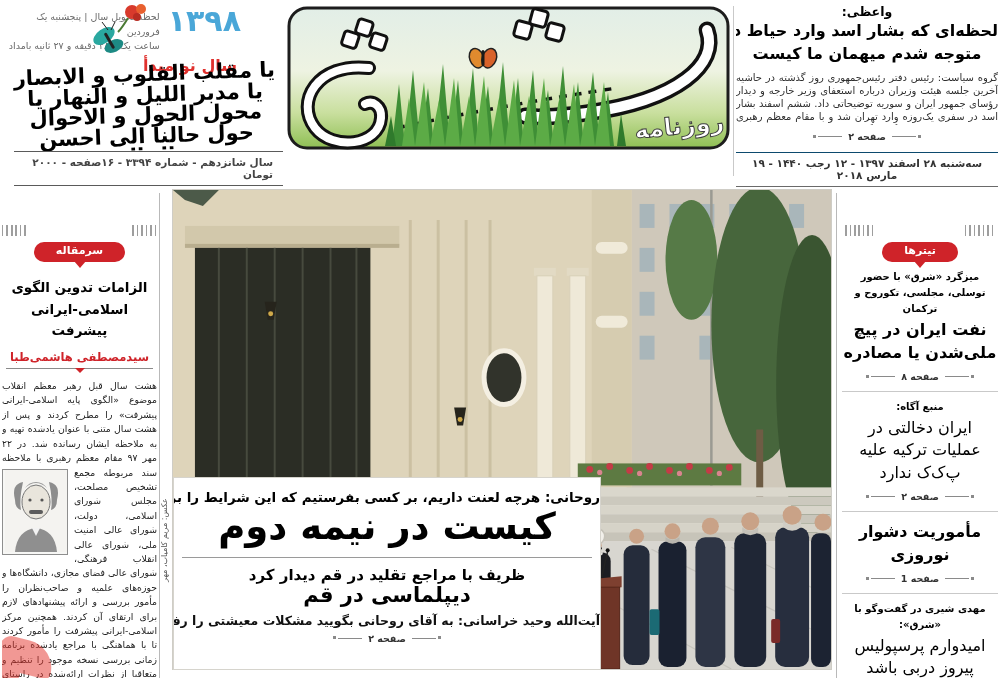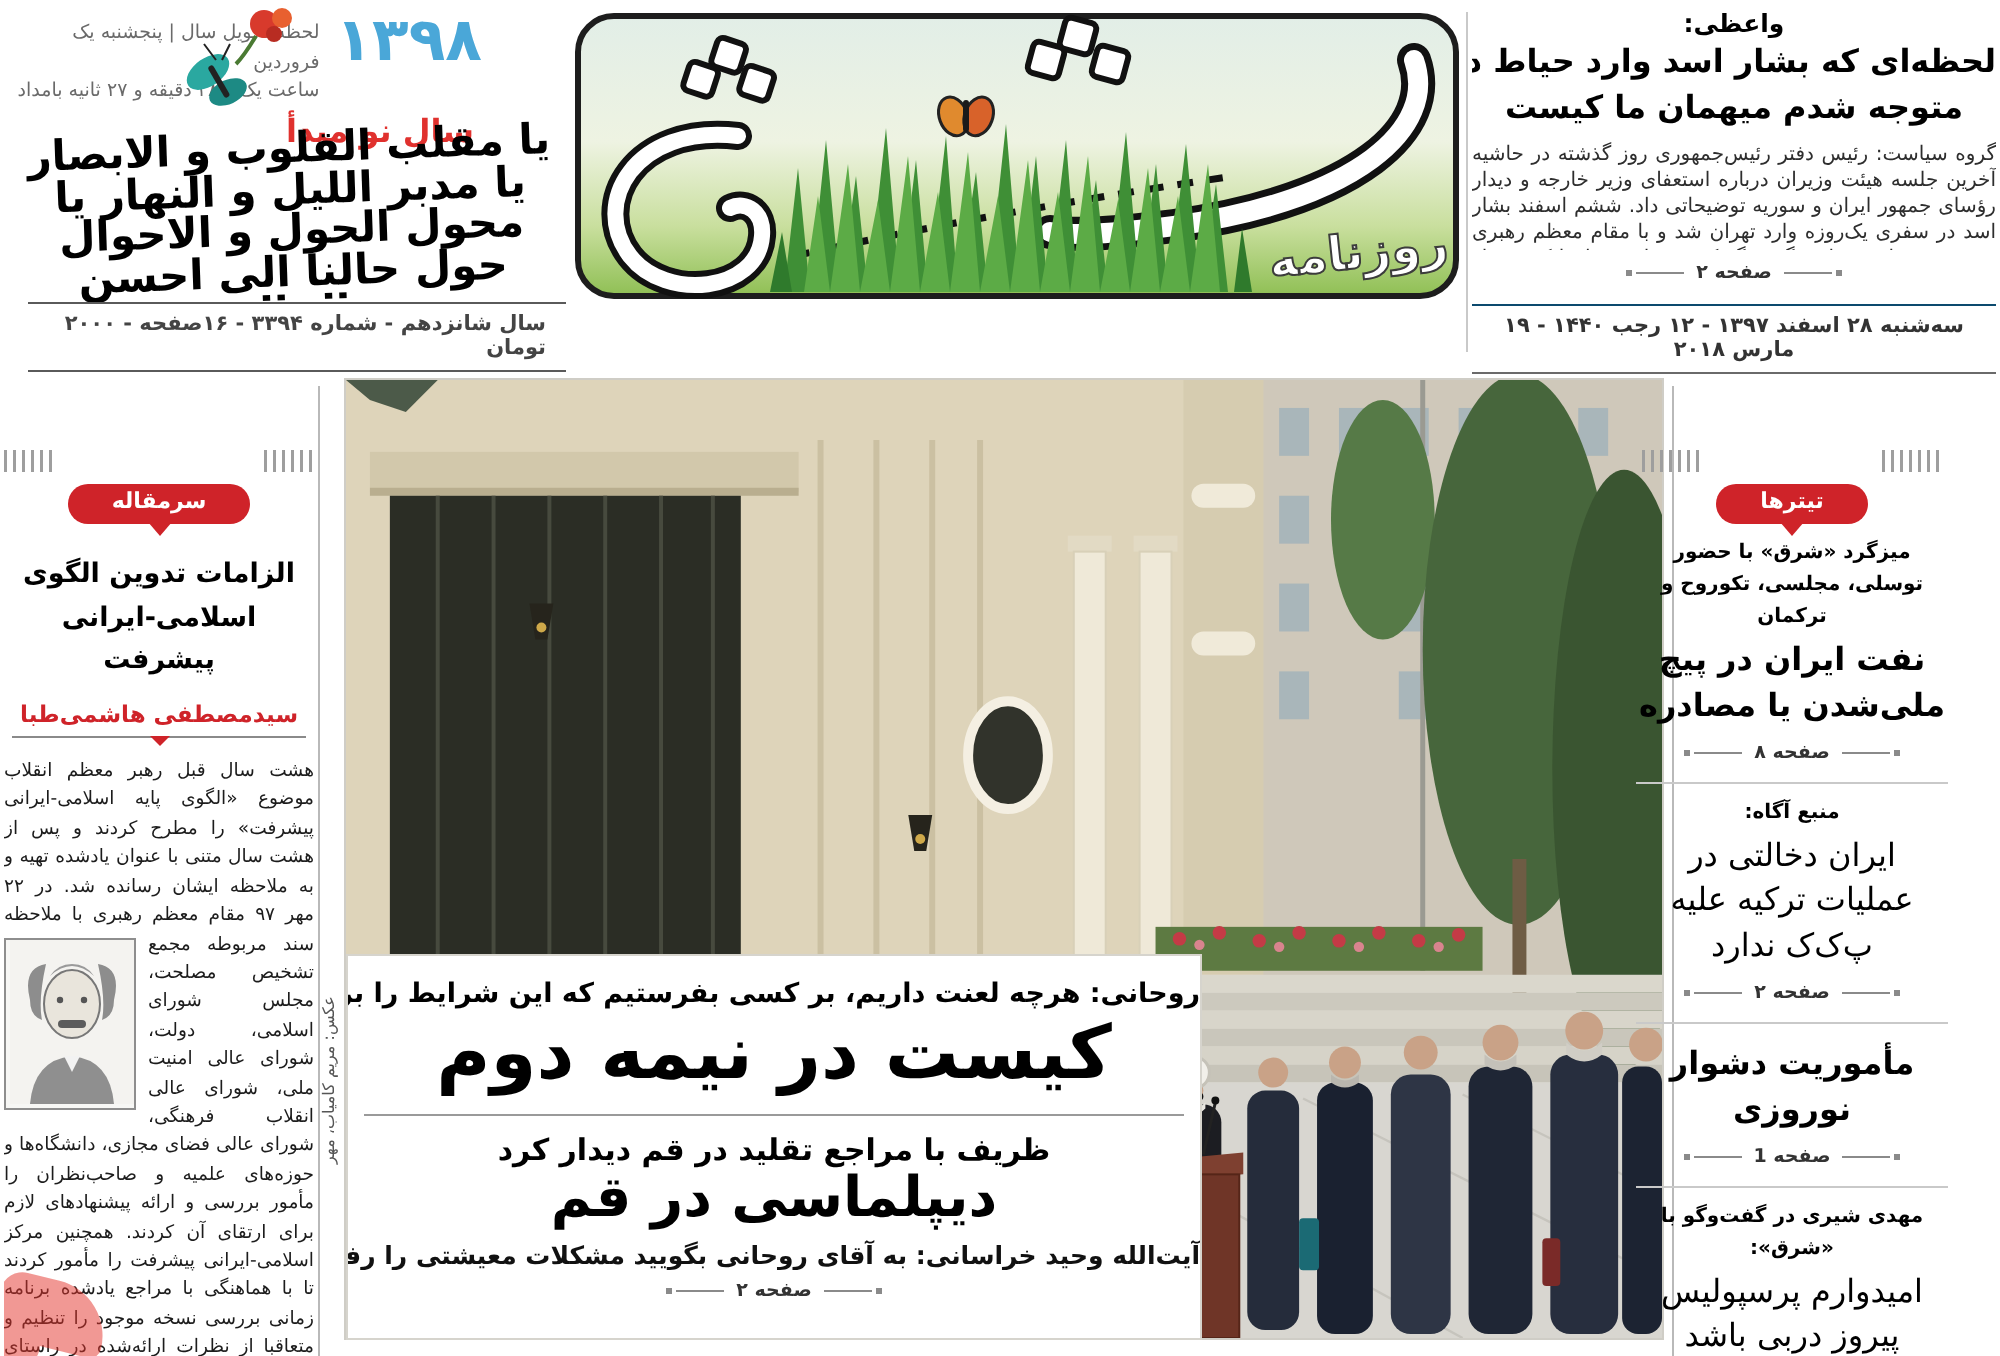--- a/index.html
+++ b/index.html
@@ -68,25 +68,25 @@
   .col-photo{position:absolute;left:172px;top:189px;width:660px;height:481px;
     border:1px solid #cfcdc6;box-sizing:border-box;background:#e8e6e0;}
   .photo-credit{position:absolute;left:160px;top:498px;height:165px;writing-mode:vertical-rl;
     transform:rotate(180deg);font-size:8px;color:#555;letter-spacing:.5px;}
   .overlay{position:absolute;left:0;top:287px;width:428px;height:193px;background:#fff;
     border:1px solid #d6d4cd;box-sizing:border-box;text-align:center;}
   .ov-kicker{margin-top:11px;font-size:13.5px;font-weight:bold;color:#000;white-space:nowrap;overflow:hidden;}
   .ov-title{margin-top:1px;font-size:37px;font-weight:bold;color:#000;line-height:1.15;}
   .ov-div{border-top:1px solid #9a9a9a;margin:8px 8px 0;}
   .ov-kicker2{margin-top:8px;font-size:15px;font-weight:bold;color:#000;}
-  .ov-title2{margin-top:0;font-size:28px;font-weight:bold;color:#000;line-height:1.1;}
+  .ov-title2{margin-top:0;font-size:21px;font-weight:bold;color:#000;line-height:1.1;}
   .ov-sub{margin-top:6px;font-size:12.5px;font-weight:bold;color:#111;white-space:nowrap;overflow:hidden;}
   .ov-marker{margin-top:5px;}
   
-  .col-hl{position:absolute;left:818px;top:193px;width:156px;height:485px;overflow:hidden;}
+  .col-hl{position:absolute;left:842px;top:193px;width:156px;height:485px;overflow:hidden;}
   .hl-item{padding:7px 0 9px;border-bottom:1px solid #c9c9c9;text-align:center;}
   .hl-item:last-child{border-bottom:none;}
   .hl-kicker{font-size:10px;font-weight:bold;color:#000;line-height:1.6;}
   .hl-title{font-size:16px;font-weight:bold;color:#000;line-height:1.4;margin-top:2px;}
   .hl-title.t-med{font-weight:normal;}
   .hl-item .pmarker{margin-top:7px;}
 </style>
 </head>
 <body>
 

